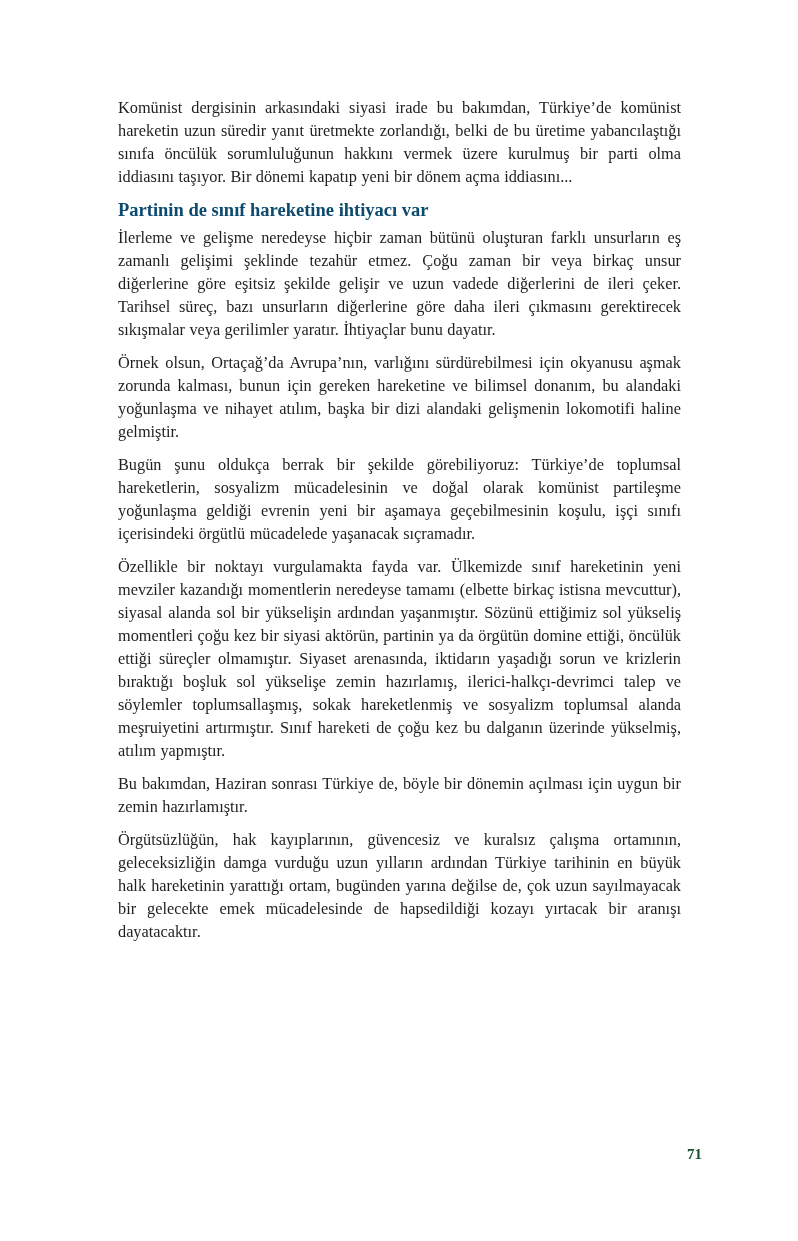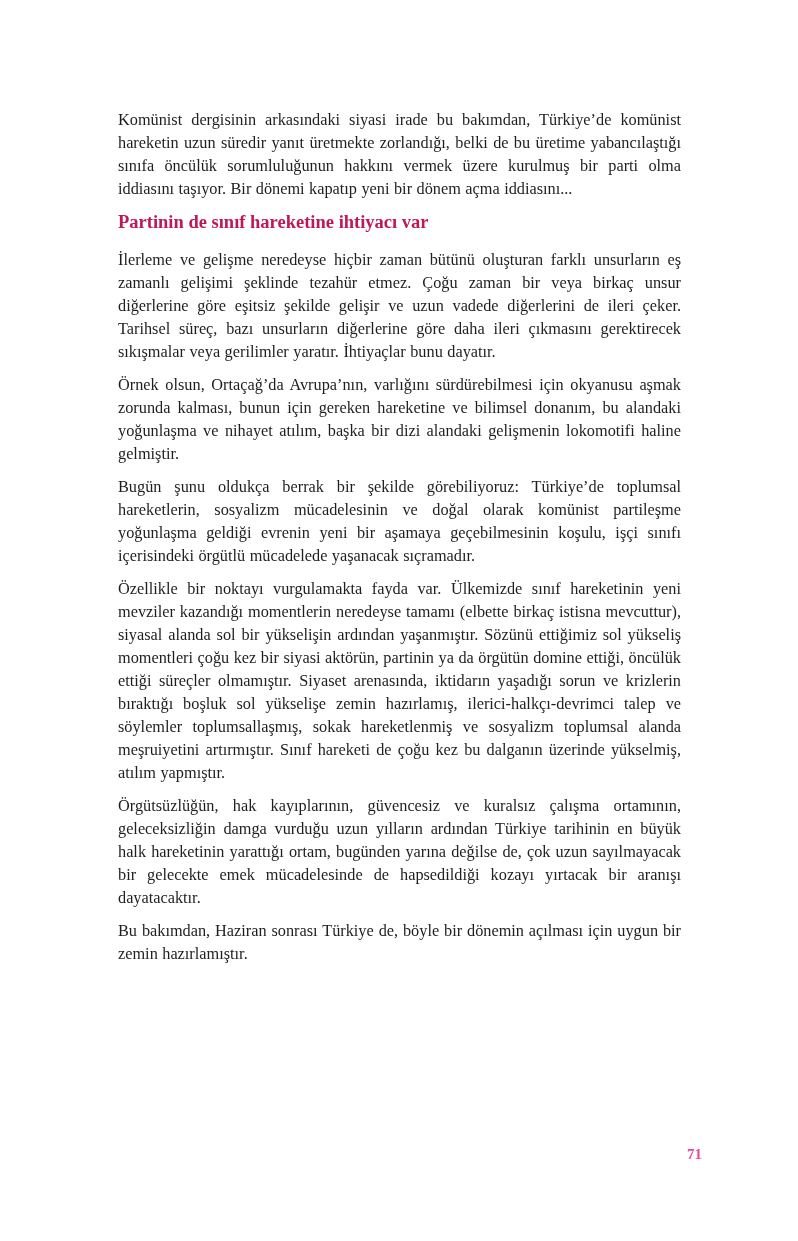--- a/index.html
+++ b/index.html
@@ -16,57 +16,57 @@
     color: #1e1e1e;
   }
   .page {
     position: absolute;
     inset: 0;
     background: #ffffff;
   }
   .content {
     position: absolute;
     left: 118px;
-    top: 108px;
+    top: 96px;
     width: 563px;
   }
   p.para {
     margin: 0 0 10px 0;
     font-size: 16.3px;
     line-height: 23px;
     text-align: justify;
     hyphens: auto;
     -webkit-hyphens: auto;
     word-spacing: 0.4px;
   }
   h2.heading {
-    margin: 8px 0 14px 0;
+    margin: 8px 0 4px 0;
     font-size: 18.5px;
     line-height: 24px;
     font-weight: bold;
-    color: #be185d;
+    color: #0c4a6e;
   }
   .folio {
     position: absolute;
     top: 1146px;
     right: 96px;
     font-size: 15px;
     font-weight: bold;
-    color: #ec4899;
+    color: #14532d;
     font-family: "Liberation Serif", "DejaVu Serif", serif;
   }
 </style>
 </head>
 <body>
 
 <div class="page">
   <div class="content">
     <p class="para">Komünist dergisinin arkasındaki siyasi irade bu bakımdan, Türkiye’de komünist hareketin uzun süredir yanıt üretmekte zorlandığı, belki de bu üretime yabancılaştığı sınıfa öncülük sorumluluğunun hakkını vermek üzere kurulmuş bir parti olma iddiasını taşıyor. Bir dönemi kapatıp yeni bir dönem açma iddiasını...</p>
     <h2 class="heading">Partinin de sınıf hareketine ihtiyacı var</h2>
     <p class="para">İlerleme ve gelişme neredeyse hiçbir zaman bütünü oluşturan farklı unsurların eş zamanlı gelişimi şeklinde tezahür etmez. Çoğu zaman bir veya birkaç unsur diğerlerine göre eşitsiz şekilde gelişir ve uzun vadede diğerlerini de ileri çeker. Tarihsel süreç, bazı unsurların diğerlerine göre daha ileri çıkmasını gerektirecek sıkışmalar veya gerilimler yaratır. İhtiyaçlar bunu dayatır.</p>
     <p class="para">Örnek olsun, Ortaçağ’da Avrupa’nın, varlığını sürdürebilmesi için okyanusu aşmak zorunda kalması, bunun için gereken hareketine ve bilimsel donanım, bu alandaki yoğunlaşma ve nihayet atılım, başka bir dizi alandaki gelişmenin lokomotifi haline gelmiştir.</p>
     <p class="para">Bugün şunu oldukça berrak bir şekilde görebiliyoruz: Türkiye’de toplumsal hareketlerin, sosyalizm mücadelesinin ve doğal olarak komünist partileşme yoğunlaşma geldiği evrenin yeni bir aşamaya geçebilmesinin koşulu, işçi sınıfı içerisindeki örgütlü mücadelede yaşanacak sıçramadır.</p>
     <p class="para">Özellikle bir noktayı vurgulamakta fayda var. Ülkemizde sınıf hareketinin yeni mevziler kazandığı momentlerin neredeyse tamamı (elbette birkaç istisna mevcuttur), siyasal alanda sol bir yükselişin ardından yaşanmıştır. Sözünü ettiğimiz sol yükseliş momentleri çoğu kez bir siyasi aktörün, partinin ya da örgütün domine ettiği, öncülük ettiği süreçler olmamıştır. Siyaset arenasında, iktidarın yaşadığı sorun ve krizlerin bıraktığı boşluk sol yükselişe zemin hazırlamış, ilerici-halkçı-devrimci talep ve söylemler toplumsallaşmış, sokak hareketlenmiş ve sosyalizm toplumsal alanda meşruiyetini artırmıştır. Sınıf hareketi de çoğu kez bu dalganın üzerinde yükselmiş, atılım yapmıştır.</p>
+    <p class="para">Bu bakımdan, Haziran sonrası Türkiye de, böyle bir dönemin açılması için uygun bir zemin hazırlamıştır.</p>
     <p class="para">Örgütsüzlüğün, hak kayıplarının, güvencesiz ve kuralsız çalışma ortamının, geleceksizliğin damga vurduğu uzun yılların ardından Türkiye tarihinin en büyük halk hareketinin yarattığı ortam, bugünden yarına değilse de, çok uzun sayılmayacak bir gelecekte emek mücadelesinde de hapsedildiği kozayı yırtacak bir aranışı dayatacaktır.</p>
-    <p class="para">Bu bakımdan, Haziran sonrası Türkiye de, böyle bir dönemin açılması için uygun bir zemin hazırlamıştır.</p>
   </div>
   <div class="folio">71</div>
 </div>
 
 </body></html>

